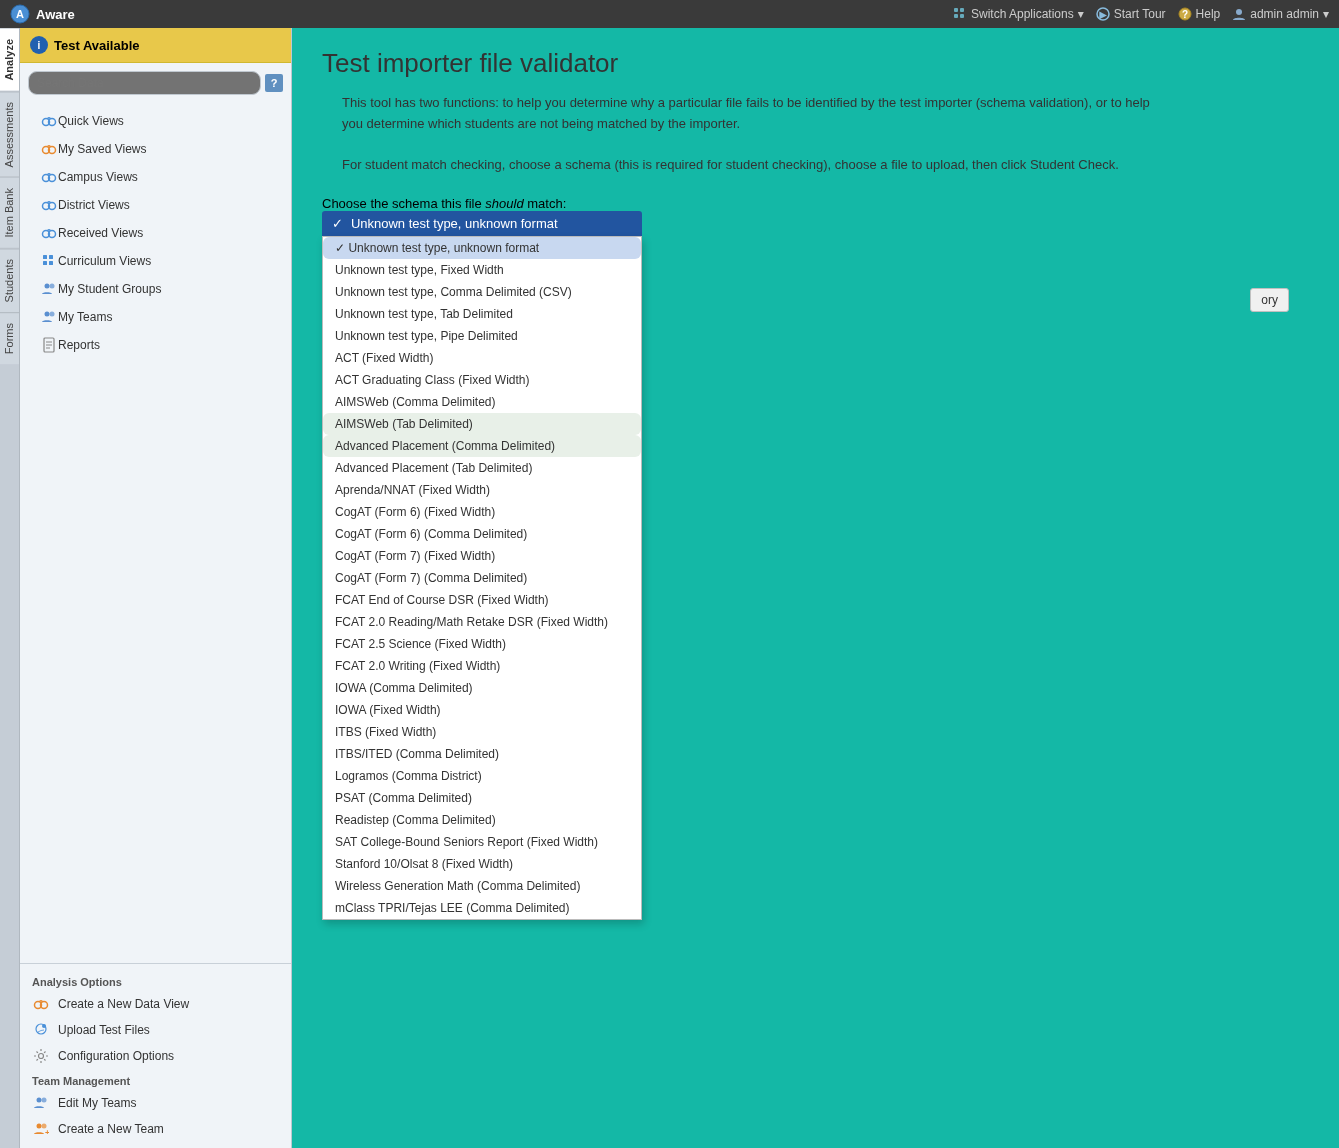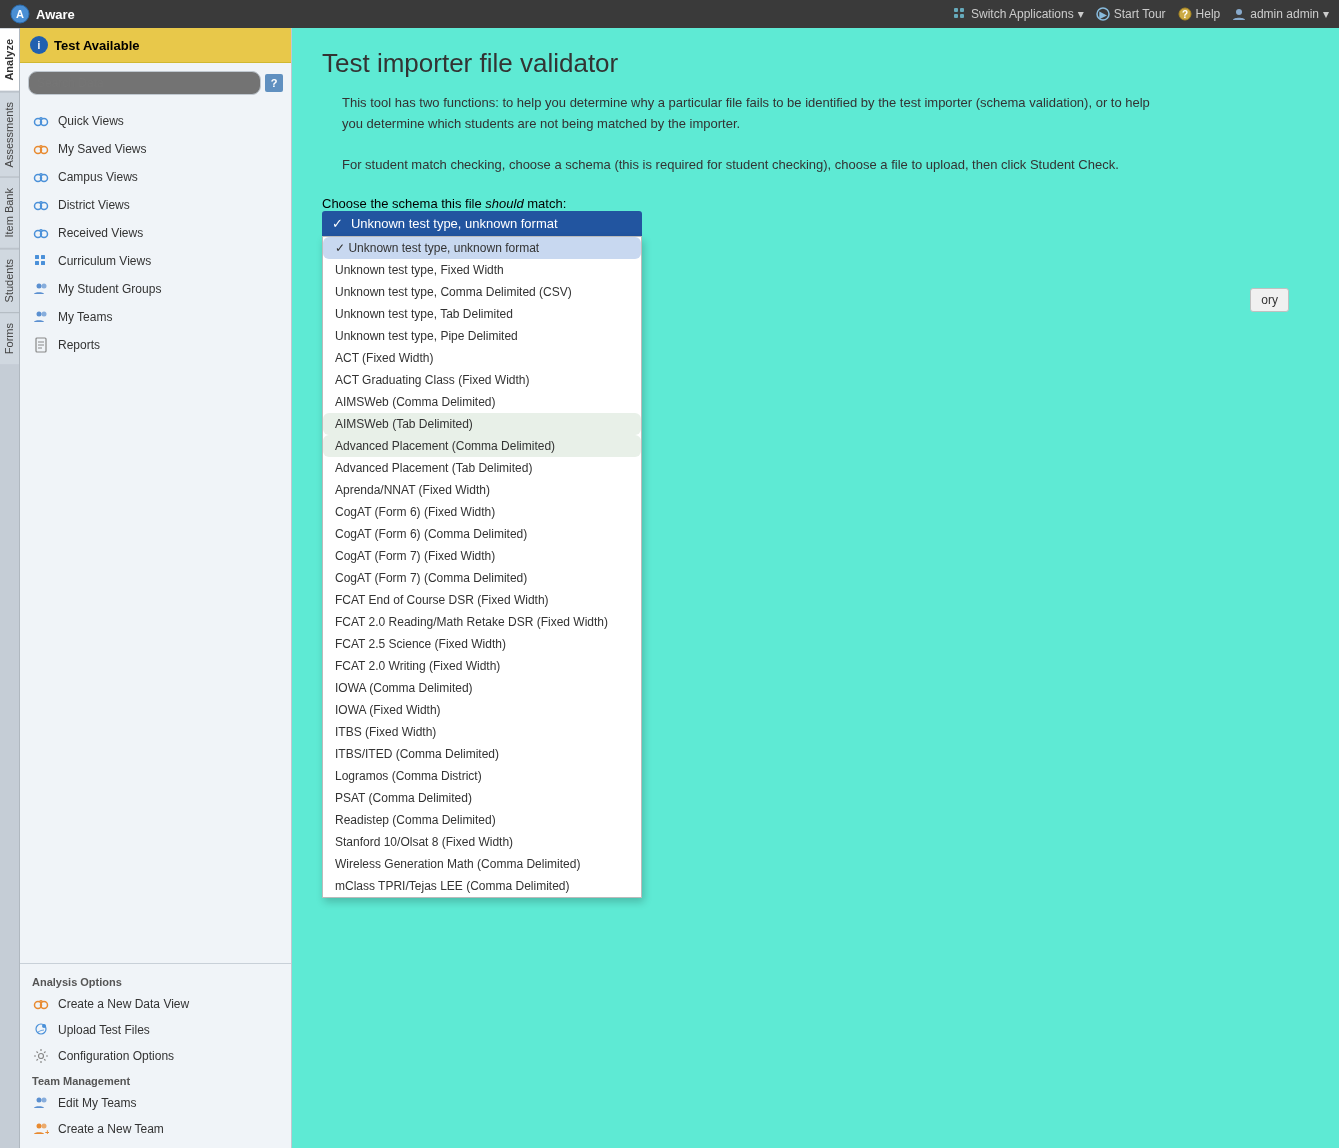--- a/index.html
+++ b/index.html
@@ -121,22 +121,21 @@
       display: flex;
       align-items: center;
       justify-content: center;
       cursor: pointer;
       flex-shrink: 0;
     }
     .sidebar-nav { padding: 4px 0; }
     .nav-item {
       display: flex;
       align-items: center;
-      gap: 8px;
-      padding: 5px 12px;
+      padding: 5px 20px;
       cursor: pointer;
       font-size: 12px;
       color: #333;
     }
     .nav-icon {
       width: 18px;
       height: 18px;
       flex-shrink: 0;
       display: flex;
       align-items: center;
@@ -164,21 +163,21 @@
       cursor: pointer;
       font-size: 12px;
       color: #333;
     }
 
     
     .main-content {
       flex: 1;
       padding: 20px 30px;
       overflow-y: auto;
-      background: #5eead4;
+      background: #14b8a6;
       position: relative;
     }
     .page-title {
       font-size: 26px;
       font-weight: normal;
       color: #333;
       margin-bottom: 14px;
     }
     .page-description {
       font-size: 13px;
@@ -514,20 +513,21 @@
         <div class="dropdown-item">FCAT 2.0 Reading/Math Retake DSR (Fixed Width)</div>
         <div class="dropdown-item">FCAT 2.5 Science (Fixed Width)</div>
         <div class="dropdown-item">FCAT 2.0 Writing (Fixed Width)</div>
         <div class="dropdown-item">IOWA (Comma Delimited)</div>
         <div class="dropdown-item">IOWA (Fixed Width)</div>
         <div class="dropdown-item">ITBS (Fixed Width)</div>
         <div class="dropdown-item">ITBS/ITED (Comma Delimited)</div>
         <div class="dropdown-item">Logramos (Comma District)</div>
         <div class="dropdown-item">PSAT (Comma Delimited)</div>
         <div class="dropdown-item">Readistep (Comma Delimited)</div>
+        <div class="dropdown-item">SAT College-Bound Seniors Report (Fixed Width)</div>
         <div class="dropdown-item">Stanford 10/Olsat 8 (Fixed Width)</div>
         <div class="dropdown-item">Wireless Generation Math (Comma Delimited)</div>
         <div class="dropdown-item">mClass TPRI/Tejas LEE (Comma Delimited)</div>
 
       </div>
     </div>
 
     
     <div style="position:absolute; top:260px; right:50px;">
       <button class="upload-history-btn">ory</button>

